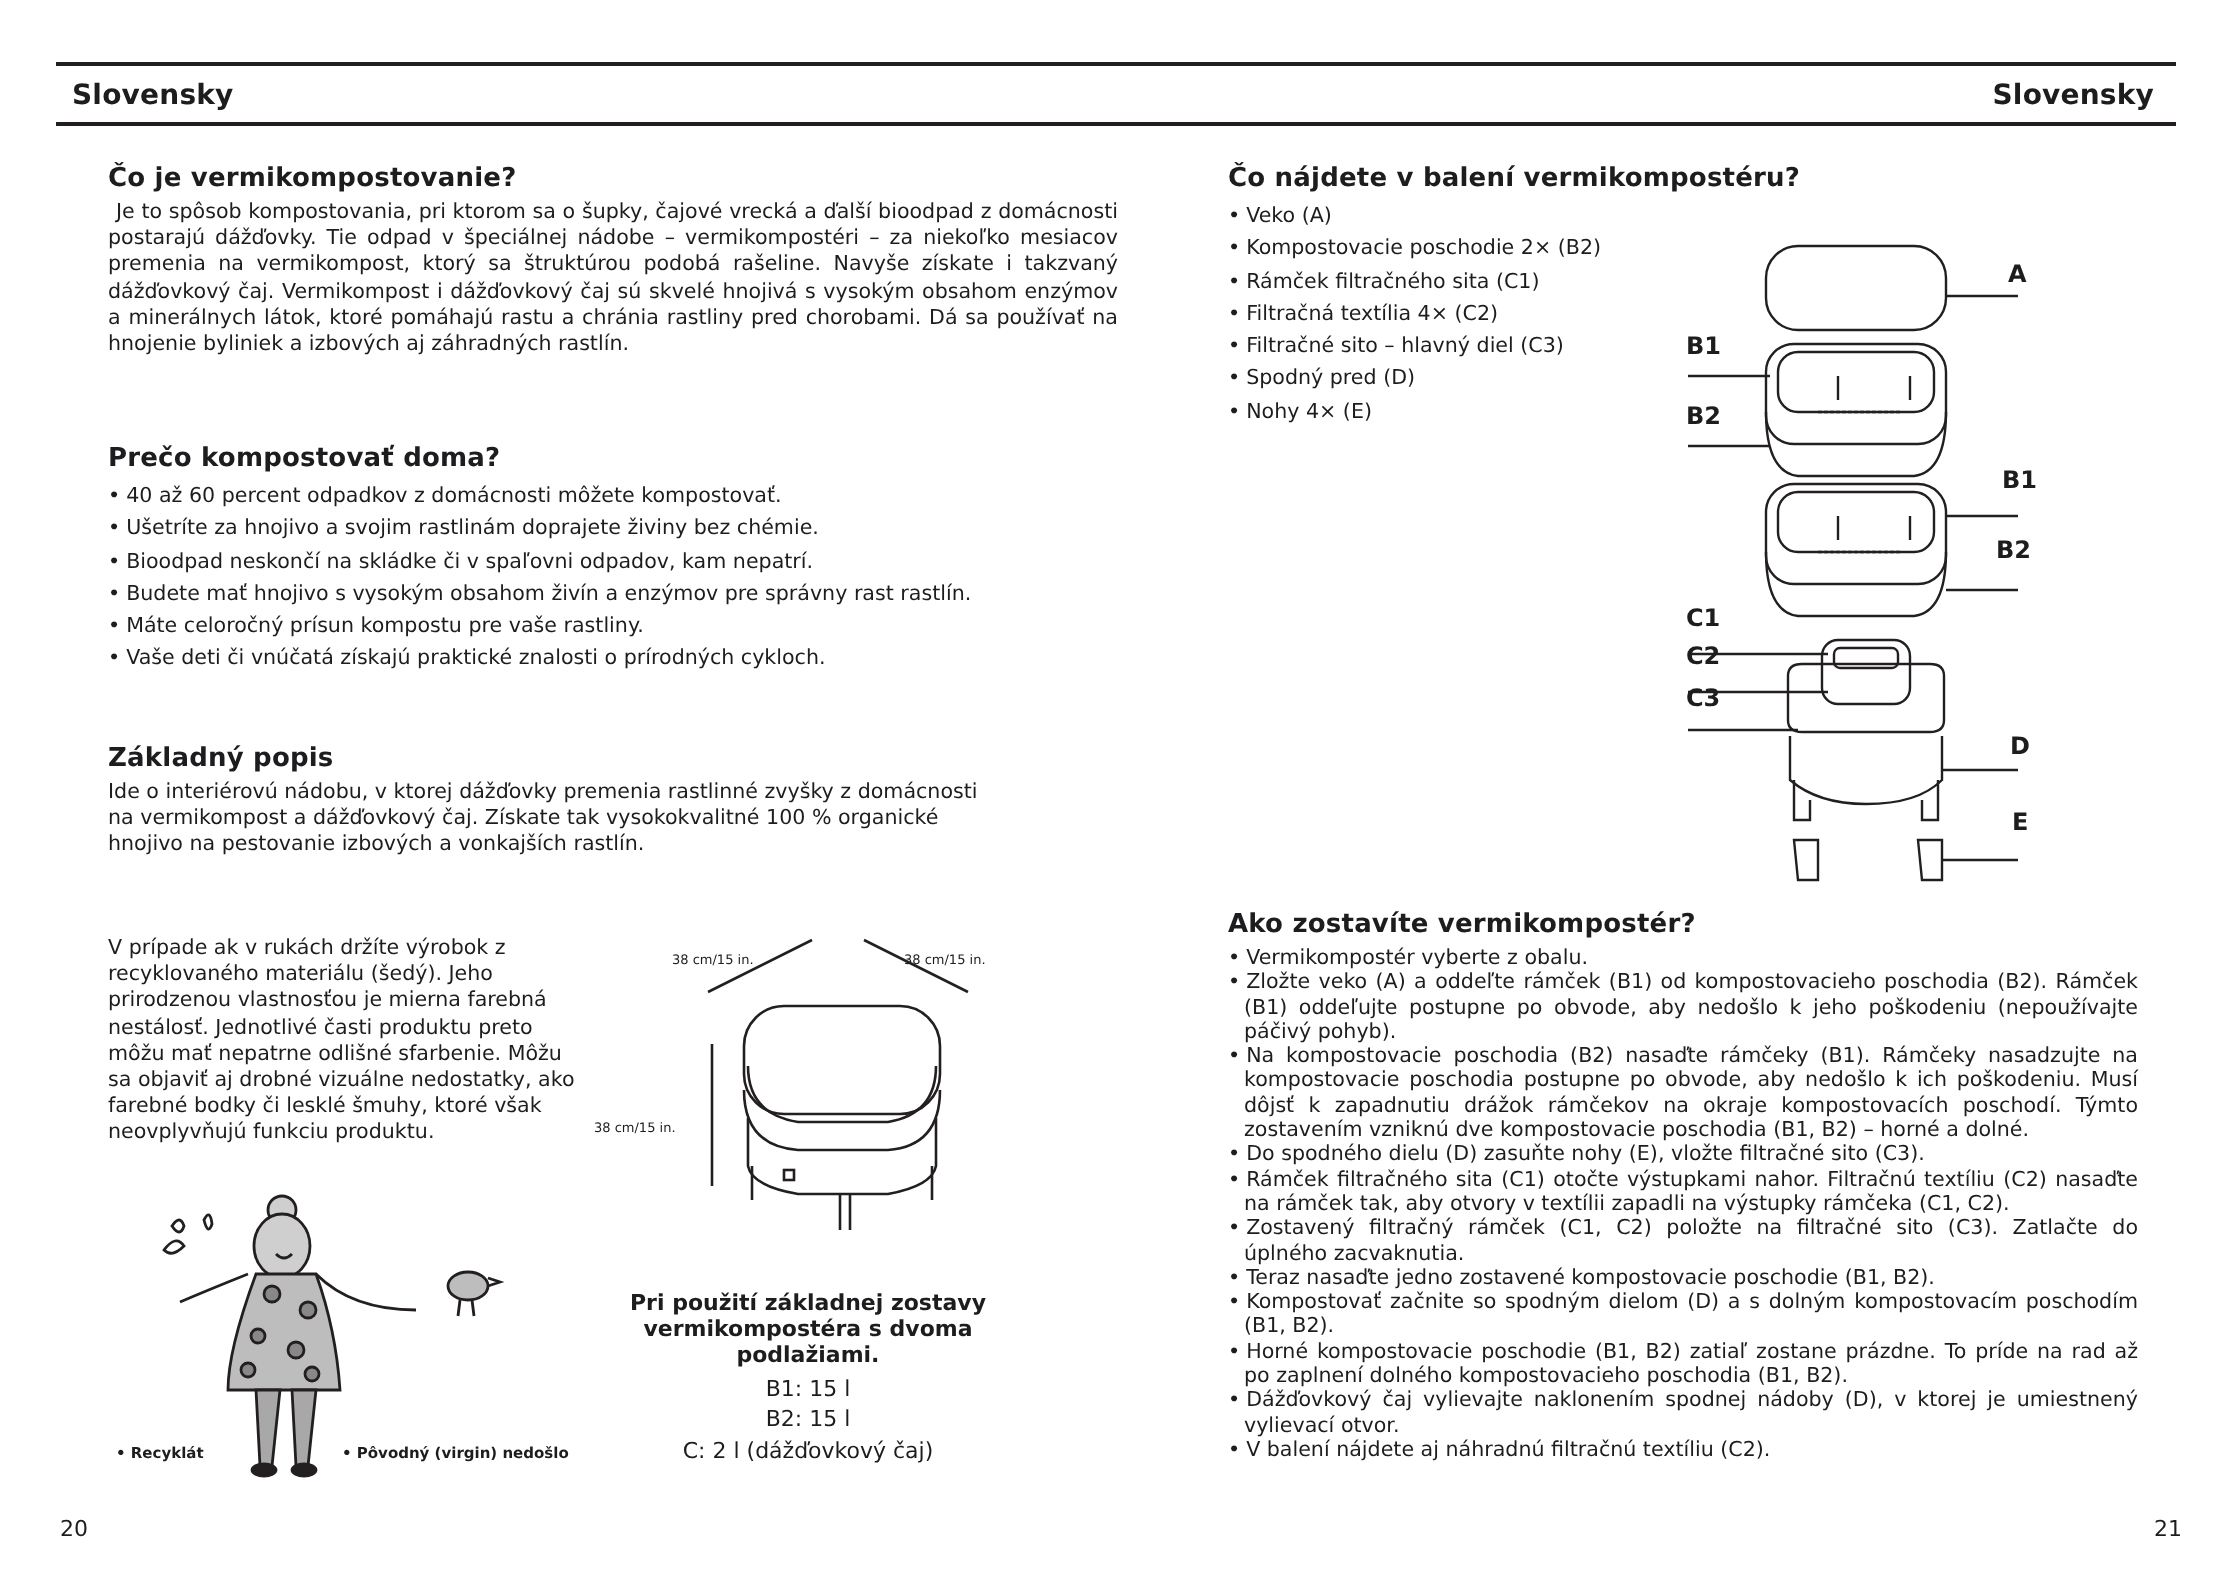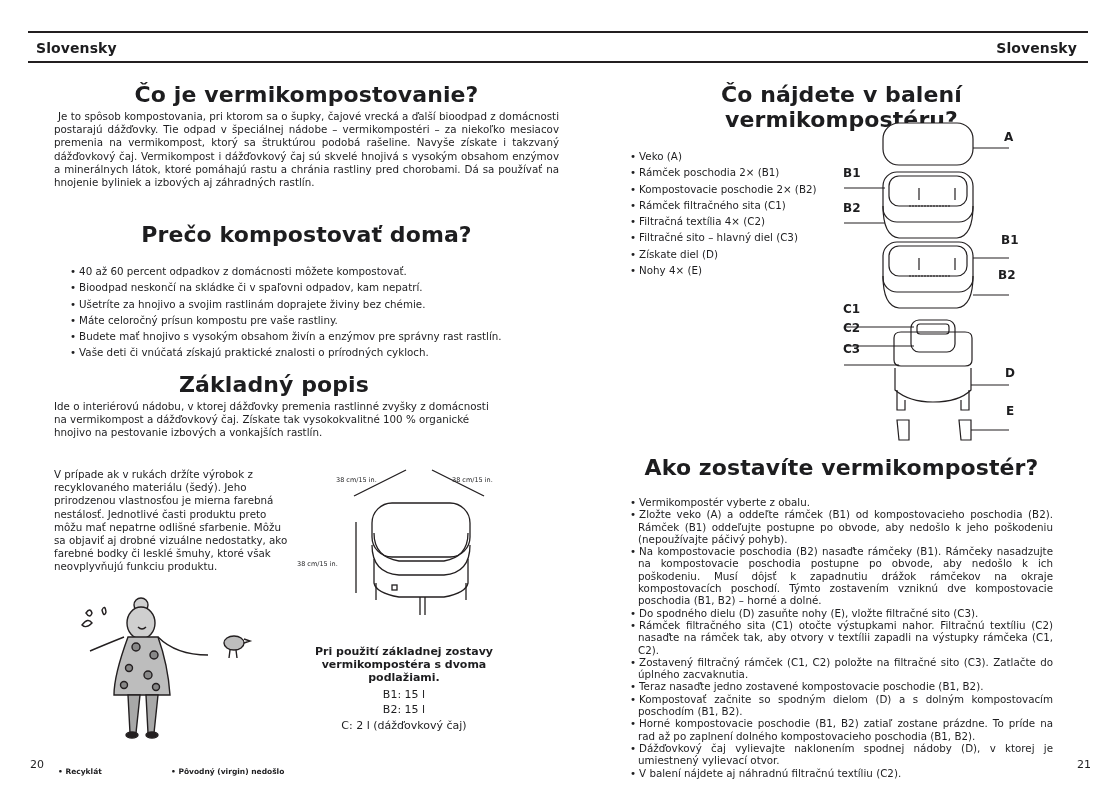--- a/index.html
+++ b/index.html
@@ -7,33 +7,33 @@
          font-family: "DejaVu Sans", sans-serif; color: #1d1d1f; }
   .rule { position: absolute; left: 28px; width: 1060px; height: 2px; background: #231f20; }
   .rule.top { top: 31px; }
   .rule.bottom { top: 61px; }
   .lang { position: absolute; top: 40px; font-weight: bold; font-size: 14px; letter-spacing: 0.1px; }
   .lang.left { left: 36px; }
   .lang.right { right: 38px; }
   .page { position: absolute; top: 70px; }
   .page.left { left: 54px; width: 505px; }
   .page.right { left: 614px; width: 455px; }
-  h2 { font-size: 22px; font-weight: bold; margin: 0 0 3px 0; letter-spacing: 0.1px; text-align: center; }
+  h2 { font-size: 13px; font-weight: bold; margin: 0 0 3px 0; letter-spacing: 0.1px; }
   p, li { font-size: 10.3px; line-height: 13.2px; margin: 0; }
   .just { text-align: justify; }
-  ul { list-style: none; padding: 0; margin: 16px; }
+  ul { list-style: none; padding: 0; margin: 0; }
   ul.plain li { line-height: 16.3px; }
   ul.plain li::before, ul.steps li::before { content: "\2022"; margin-right: 3px; }
   ul.steps li { padding-left: 8px; text-indent: -8px; text-align: justify; line-height: 12.3px; }
   .sec { position: absolute; left: 0; width: 100%; }
   .note { position: absolute; left: 0; top: 398px; width: 235px; font-weight: normal; font-size: 10.3px; line-height: 13.2px; }
   .dim { position: absolute; font-size: 6.5px; font-weight: normal; }
   .capacity { position: absolute; left: 260px; top: 575px; width: 180px; text-align: center; font-size: 11px; line-height: 15.5px; }
   .capacity .head { font-weight: bold; line-height: 13.2px; margin-bottom: 2px; }
-  .legend { position: absolute; font-size: 7.5px; font-weight: bold; margin-top: 45px; }
+  .legend { position: absolute; font-size: 7.5px; font-weight: bold; }
   .pnum { position: absolute; top: 758px; font-size: 11px; }
   .partlabel { position: absolute; font-size: 12px; font-weight: bold; }
   svg { position: absolute; overflow: visible; }
 </style>
 </head>
 <body>
 
 <div class="rule top"></div>
 <div class="lang left">Slovensky</div>
 <div class="lang right">Slovensky</div>
@@ -42,24 +42,24 @@
 <div class="page left">
   <div class="sec" style="top:12px;">
     <h2>Čo je vermikompostovanie?</h2>
     <p class="just" style="text-indent:4px;">Je to spôsob kompostovania, pri ktorom sa o šupky, čajové vrecká a ďalší bioodpad z domácnosti postarajú dážďovky. Tie odpad v špeciálnej nádobe – vermikompostéri – za niekoľko mesiacov premenia na vermikompost, ktorý sa štruktúrou podobá rašeline. Navyše získate i takzvaný dážďovkový čaj. Vermikompost i dážďovkový čaj sú skvelé hnojivá s vysokým obsahom enzýmov a minerálnych látok, ktoré pomáhajú rastu a chránia rastliny pred chorobami. Dá sa používať na hnojenie byliniek a izbových aj záhradných rastlín.</p>
   </div>
 
   <div class="sec" style="top:152px;">
     <h2>Prečo kompostovať doma?</h2>
     <ul class="plain">
       <li>40 až 60 percent odpadkov z domácnosti môžete kompostovať.</li>
+      <li>Ušetríte za hnojivo a svojim rastlinám doprajete živiny bez chémie.</li>
       <li>Bioodpad neskončí na skládke či v spaľovni odpadov, kam nepatrí.</li>
-      <li>Ušetríte za hnojivo a svojim rastlinám doprajete živiny bez chémie.</li>
+      <li>Budete mať hnojivo s vysokým obsahom živín a enzýmov pre správny rast rastlín.</li>
       <li>Máte celoročný prísun kompostu pre vaše rastliny.</li>
-      <li>Budete mať hnojivo s vysokým obsahom živín a enzýmov pre správny rast rastlín.</li>
       <li>Vaše deti či vnúčatá získajú praktické znalosti o prírodných cykloch.</li>
     </ul>
   </div>
 
   <div class="sec" style="top:302px; width:440px;">
     <h2>Základný popis</h2>
     <p>Ide o interiérovú nádobu, v ktorej dážďovky premenia rastlinné zvyšky z domácnosti na vermikompost a dážďovkový čaj. Získate tak vysokokvalitné 100 % organické hnojivo na pestovanie izbových a vonkajších rastlín.</p>
   </div>
 
   <div class="note">V prípade ak v rukách držíte výrobok z recyklovaného materiálu (šedý). Jeho prirodzenou vlastnosťou je mierna farebná nestálosť. Jednotlivé časti produktu preto môžu mať nepatrne odlišné sfarbenie. Môžu sa objaviť aj drobné vizuálne nedostatky, ako farebné bodky či lesklé šmuhy, ktoré však neovplyvňujú funkciu produktu.</div>
@@ -121,26 +121,25 @@
   <div class="legend" style="left:4px; top:652px;">• <span>Recyklát</span></div>
   <div class="legend" style="left:117px; top:652px;">• <span>Pôvodný (virgin) nedošlo</span></div>
 </div>
 <div class="pnum" style="left:30px;">20</div>
 
 <div class="page right">
   <div class="sec" style="top:12px;">
     <h2>Čo nájdete v balení vermikompostéru?</h2>
     <ul class="plain">
       <li>Veko (A)</li>
-      <li>Rámček poschodia 2× (B1)</li>
       <li>Kompostovacie poschodie 2× (B2)</li>
       <li>Rámček filtračného sita (C1)</li>
       <li>Filtračná textília 4× (C2)</li>
       <li>Filtračné sito – hlavný diel (C3)</li>
-      <li>Získate diel (D)</li>
+      <li>Spodný pred (D)</li>
       <li>Nohy 4× (E)</li>
     </ul>
   </div>
 
   <svg style="left:225px; top:50px;" width="200" height="325">
     <g fill="none" stroke="#231f20" stroke-width="1.2">
       <rect x="44" y="3" width="90" height="42" rx="16" fill="#fff"></rect>
       <line x1="134" y1="28" x2="170" y2="28"></line>
       <rect x="44" y="52" width="90" height="50" rx="14" fill="#fff"></rect>
       <rect x="50" y="56" width="78" height="30" rx="10"></rect>

